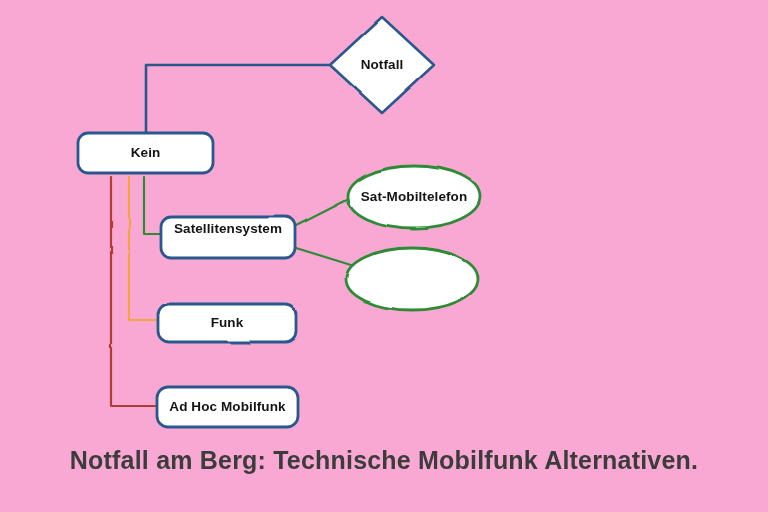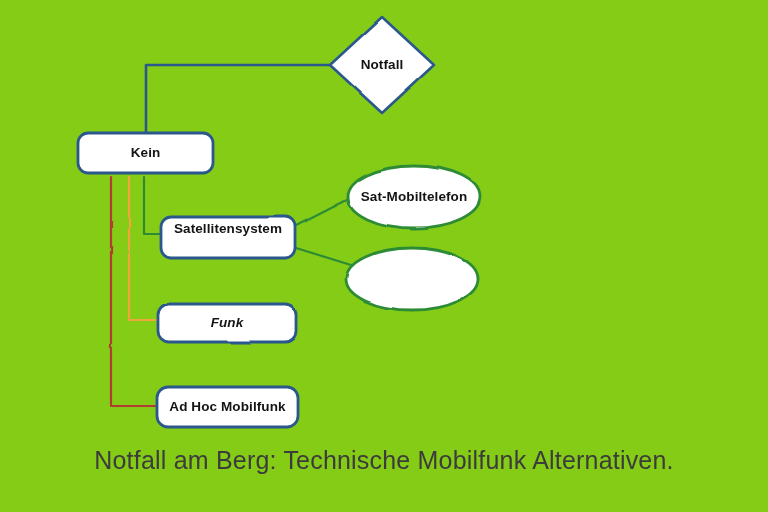--- a/index.html
+++ b/index.html
@@ -4,21 +4,21 @@
 <style>
   html, body {
     margin: 0;
     padding: 0;
     background: #ffffff;
   }
   .stage {
     position: relative;
     width: 768px;
     height: 512px;
-    background: #84cc16;
+    background: #f9a8d4;
     overflow: hidden;
     font-family: "Liberation Sans", sans-serif;
   }
   .stage svg {
     position: absolute;
     left: 0;
     top: 0;
   }
   .label {
     position: absolute;
@@ -35,21 +35,21 @@
     letter-spacing: 0.1px;
     pointer-events: none;
   }
   .caption {
     position: absolute;
     left: 0;
     right: 0;
     top: 446px;
     text-align: center;
     font-family: "Liberation Sans", sans-serif;
-    font-weight: 400;
+    font-weight: 700;
     font-size: 25px;
     letter-spacing: 0.2px;
     color: #3c3c3c;
   }
 </style>
 </head>
 <body>
 
 <div class="stage">
 
@@ -84,19 +84,19 @@
 
   <div class="label" style="left:78px; top:133px; width:135px; height:40px;">
     <span>Kein</span>
   </div>
 
   <div class="label" style="left:161px; top:217px; width:134px; height:24px;">Satellitensystem</div>
 
   <div class="label" style="left:348px; top:166px; width:132px; height:62px;">Sat-Mobiltelefon</div>
 
 
-  <div class="label" style="left:158px; top:304px; width:138px; height:38px;font-style:italic;">Funk</div>
+  <div class="label" style="left:158px; top:304px; width:138px; height:38px;">Funk</div>
 
   <div class="label" style="left:157px; top:387px; width:141px; height:40px;">Ad Hoc Mobilfunk</div>
 
   <div class="caption">Notfall am Berg: Technische Mobilfunk Alternativen.</div>
 
 </div>
 
 </body></html>

